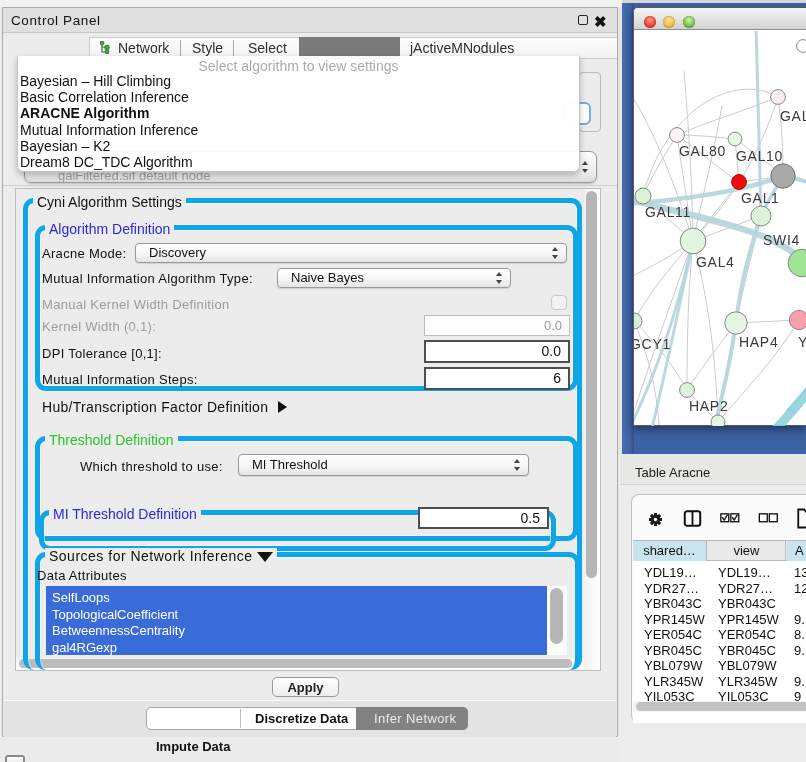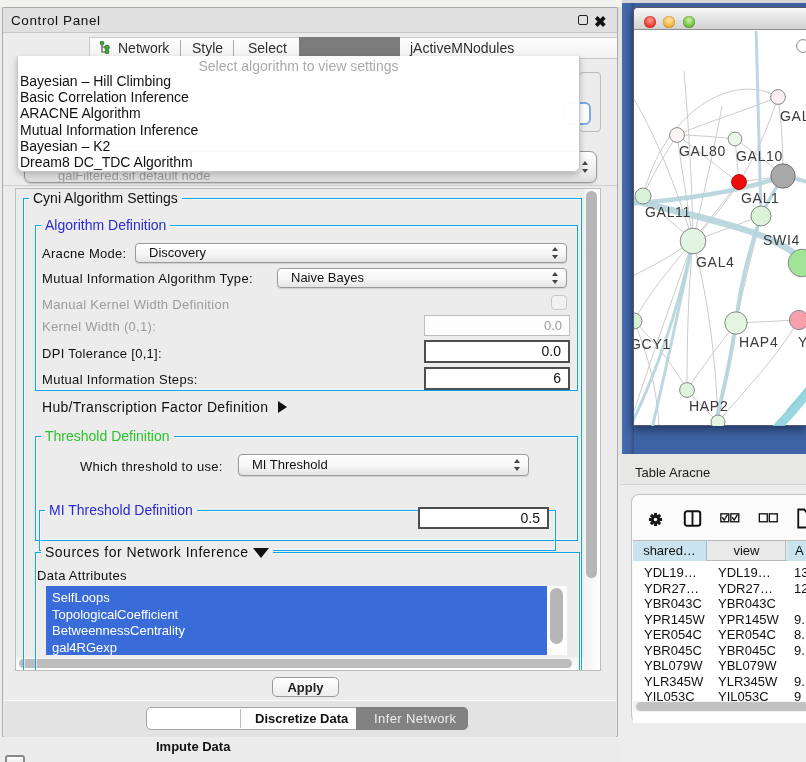--- a/index.html
+++ b/index.html
@@ -1,19 +1,19 @@
 <!DOCTYPE html>
 <html><head><meta charset="utf-8">
 <style>
 *{margin:0;padding:0;box-sizing:border-box}
 html,body{width:806px;height:762px;overflow:hidden}
 body{position:relative;font-family:"Liberation Sans",sans-serif;background:#ececec;font-size:13px;color:#111}
 .a{position:absolute}
-.b{font-weight:normal}
-.grp{position:absolute;border:1px solid #0ea5e9;border-radius:0;box-shadow:inset 0 0 0 1px rgba(255,255,255,.55)}
+.b{font-weight:bold}
+.grp{position:absolute;border:5px solid #0ea5e9;border-radius:11px;box-shadow:inset 0 0 0 1px rgba(255,255,255,.55)}
 .ttl{position:absolute;top:-9px;left:5px;background:#ececec;padding:0 4px;font-size:14px;line-height:16px;white-space:nowrap}
 .combo{position:absolute;border:1px solid #9a9a9a;border-radius:4px;background:linear-gradient(#ffffff,#f6f6f6 55%,#e4e4e4);box-shadow:0 1px 1px rgba(0,0,0,.12);line-height:18px;padding-left:13px;white-space:nowrap}
 .arr{position:absolute;right:7px;top:50%;width:7px;height:14px;margin-top:-7px}
 .arr:before,.arr:after{content:"";position:absolute;left:0;border-left:3.5px solid transparent;border-right:3.5px solid transparent}
 .arr:before{top:1px;border-bottom:4.5px solid #444}
 .arr:after{bottom:1px;border-top:4.5px solid #444}
 .fld{position:absolute;background:#fff;text-align:right;padding-right:7px;line-height:19px}
 .lbl{position:absolute;font-weight:normal;white-space:nowrap;letter-spacing:.3px}
 </style></head>
 <body>
@@ -229,21 +229,21 @@
  <div class="grp" style="left:20px;top:190px;width:559px;height:472px;border-bottom:none">
       <span class="ttl">Cyni Algorithm Settings</span>
     </div>
 
  <div class="grp" style="left:32px;top:217px;width:543px;height:166px">
       <span class="ttl" style="color:#2a2ad4">Algorithm Definition</span>
     </div>
  <div class="lbl" style="left:39px;top:238px">Aracne Mode:</div>
  <div class="combo" style="left:132px;top:235px;width:432px;height:20px">Discovery<i class="arr"></i></div>
  <div class="lbl" style="left:39px;top:263px">Mutual Information Algorithm Type:</div>
- <div class="combo" style="left:274px;top:260px;width:290px;height:20px">Naive Bayes<i class="arr"></i></div>
+ <div class="combo" style="left:274px;top:260px;width:234px;height:20px">Naive Bayes<i class="arr"></i></div>
  <div class="lbl" style="left:39px;top:289px;color:#9c9c9c">Manual Kernel Width Definition</div>
  <div class="a" style="left:548px;top:287px;width:16px;height:15px;border:1px solid #c9c9c9;border-radius:4px;background:#f2f2f2"></div>
  <div class="lbl" style="left:39px;top:311px;color:#9c9c9c">Kernel Width (0,1):</div>
  <div class="fld" style="left:421px;top:307px;width:146px;height:21px;border:1px solid #bdbdbd;color:#9c9c9c;background:#fdfdfd">0.0</div>
  <div class="lbl" style="left:39px;top:338px">DPI Tolerance [0,1]:</div>
  <div class="fld" style="left:421px;top:332px;width:146px;height:23px;border:2px solid #4e4e4e;font-size:14px">0.0</div>
  <div class="lbl" style="left:39px;top:364px">Mutual Information Steps:</div>
  <div class="fld" style="left:421px;top:359px;width:146px;height:23px;border:2px solid #4e4e4e;font-size:14px">6</div>
 
  <div class="a" style="left:39px;top:391px;font-size:14px;letter-spacing:.3px">Hub/Transcription Factor Definition</div>

